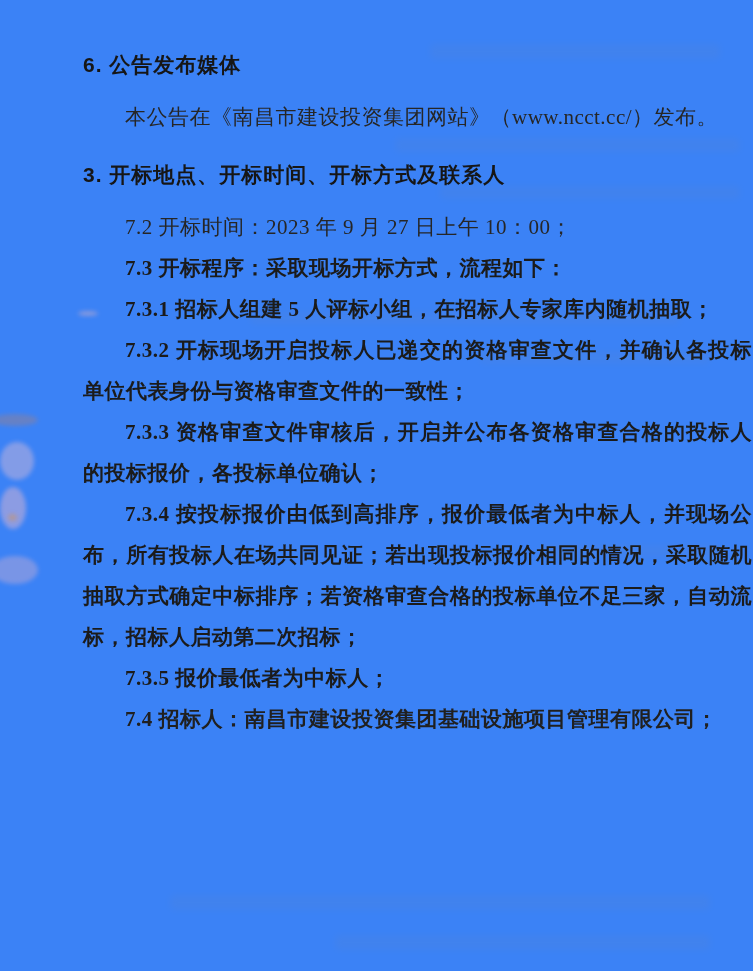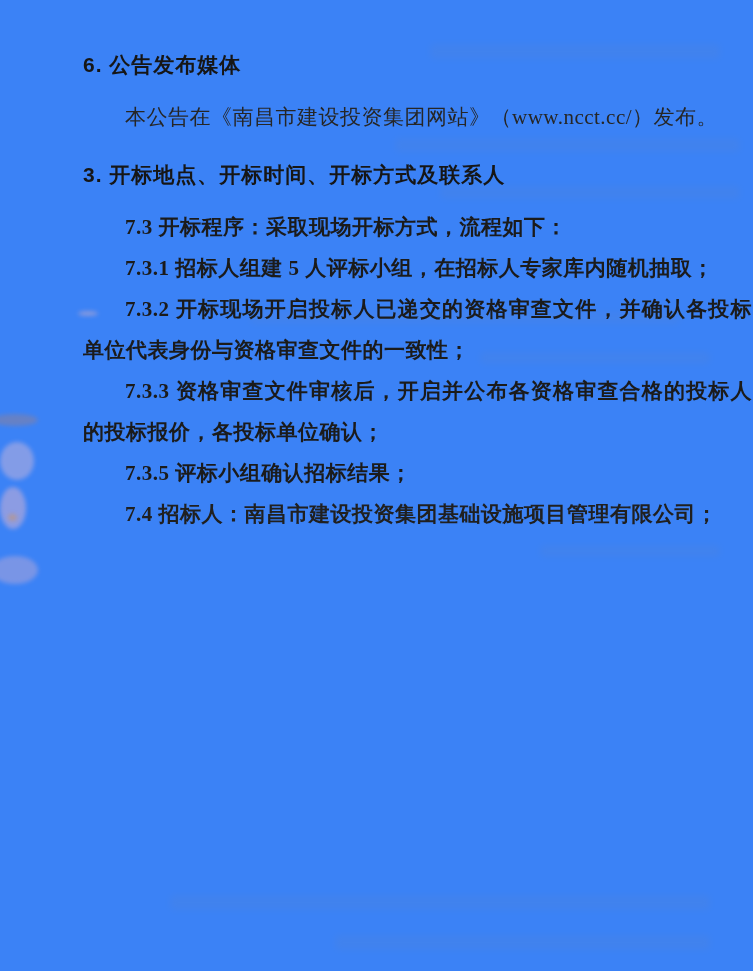--- a/index.html
+++ b/index.html
@@ -87,21 +87,23 @@
   <div class="bleed" style="left:0px;  top:442px; width:34px; height:38px; background:#f0c4d2; opacity:0.40;"></div>
   <div class="bleed" style="left:0px;  top:487px; width:26px; height:42px; background:#eebccd; opacity:0.45;"></div>
   <div class="bleed" style="left:8px;  top:514px; width:9px;  height:7px;  background:#cc9466; opacity:0.55;"></div>
   <div class="bleed" style="left:-8px; top:556px; width:46px; height:28px; background:#edb9c9; opacity:0.35;"></div>
   <div class="bleed" style="left:78px; top:311px; width:20px; height:5px;  background:#e3b6c2; opacity:0.45;"></div>
 
   <div class="doc">
       <p class="para heading">6.  公告发布媒体</p>
       <p class="para body">本公告在《南昌市建设投资集团网站》（www.ncct.cc/）发布。</p>
       <p class="para heading">3.  开标地点、开标时间、开标方式及联系人</p>
+      <p class="para body">7.2 开标时间：2023 年 9 月 27 日上午 10：00；</p>
       <p class="para body bold">7.3 开标程序：采取现场开标方式，流程如下：</p>
       <p class="para body bold">7.3.1 招标人组建 5 人评标小组，在招标人专家库内随机抽取；</p>
       <p class="para body bold">7.3.2 开标现场开启投标人已递交的资格审查文件，并确认各投标单位代表身份与资格审查文件的一致性；</p>
       <p class="para body bold">7.3.3 资格审查文件审核后，开启并公布各资格审查合格的投标人的投标报价，各投标单位确认；</p>
-      <p class="para body bold">7.3.5 评标小组确认招标结果；</p>
+      <p class="para body bold">7.3.4 按投标报价由低到高排序，报价最低者为中标人，并现场公布，所有投标人在场共同见证；若出现投标报价相同的情况，采取随机抽取方式确定中标排序；若资格审查合格的投标单位不足三家，自动流标，招标人启动第二次招标；</p>
+      <p class="para body bold">7.3.5 报价最低者为中标人；</p>
       <p class="para body semibold">7.4 招标人：南昌市建设投资集团基础设施项目管理有限公司；</p>
     </div>
 
 </div>
 
 </body></html>

